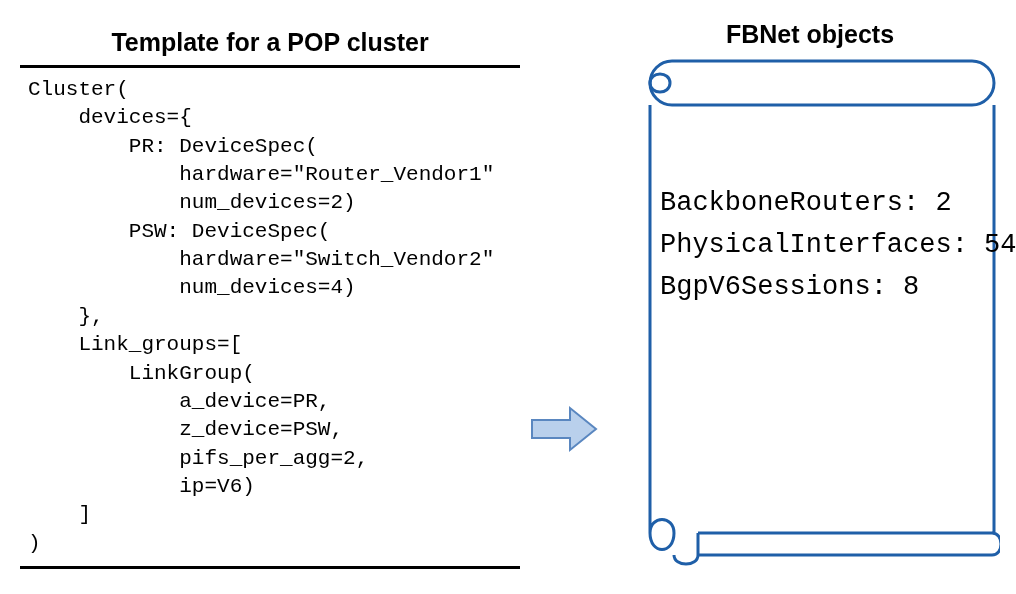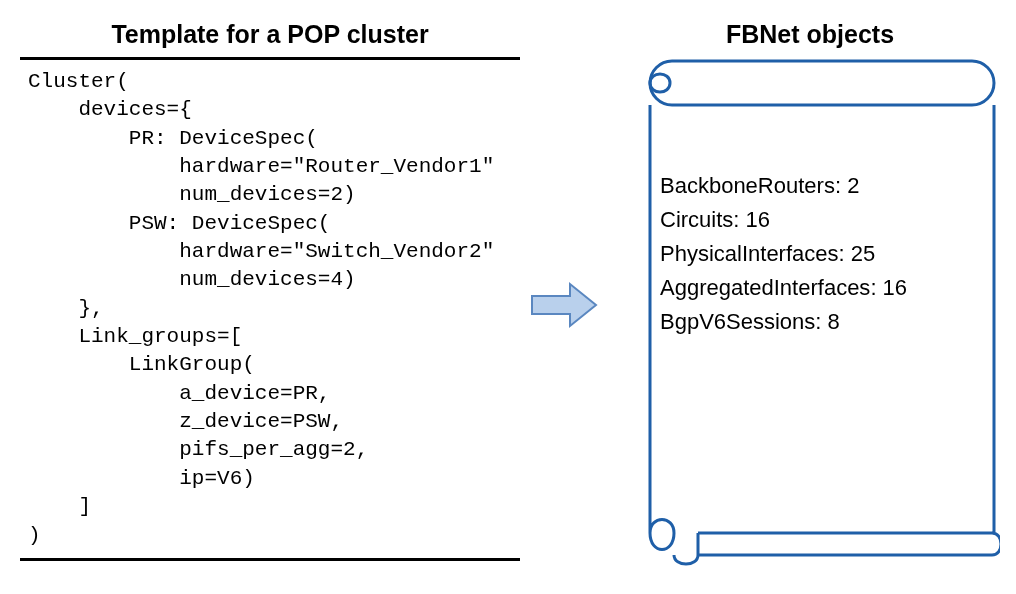--- a/index.html
+++ b/index.html
@@ -6,21 +6,21 @@
   body {
     margin: 0;
     padding: 20px;
     background: #ffffff;
     font-family: Arial, Helvetica, sans-serif;
     width: 1016px;
     height: 594px;
   }
   .container {
     display: flex;
-    align-items: flex-start;
+    align-items: center;
     gap: 10px;
   }
   .left-panel {
     flex: 0 0 500px;
   }
   .left-title {
     font-size: 25px;
     font-weight: bold;
     text-align: center;
     padding-bottom: 8px;
@@ -60,25 +60,26 @@
     height: 520px;
   }
   .scroll-svg {
     position: absolute;
     top: 0; left: 0;
     width: 100%;
     height: 100%;
   }
   .scroll-content {
     position: absolute;
-    top: 112px;
+    top: 126px;
     left: 40px;
     right: 30px;
-    font-size: 22px;
+    font-size: 27px;
     line-height: 1.55;
+    font-family: Liberation Mono, monospace;
   }
   .scroll-row { white-space: nowrap; }
 </style>
 </head>
 <body>
 
 <div class="container">
 
   <div class="left-panel">
     <div class="left-title">Template for a POP cluster</div>
@@ -125,21 +126,19 @@
                    L 78 476
                    M 78 498
                    L 372 498
                    C 384 498, 384 476, 372 476
                    M 374 48 L 374 476"></path>
           <path d="M 78 476 L 372 476"></path>
         </g>
       </svg>
       <div class="scroll-content">
         <div class="scroll-row"><span>BackboneRouters</span>: <span>2</span></div>
-        <div class="scroll-row"><span>Circuits</span>: <span>16</span></div>
-        <div class="scroll-row"><span>PhysicalInterfaces</span>: <span>25</span></div>
-        <div class="scroll-row"><span>AggregatedInterfaces</span>: <span>16</span></div>
+        <div class="scroll-row"><span>PhysicalInterfaces</span>: <span>54</span></div>
         <div class="scroll-row"><span>BgpV6Sessions</span>: <span>8</span></div>
       </div>
     </div>
   </div>
 
 </div>
 
 </body></html>

